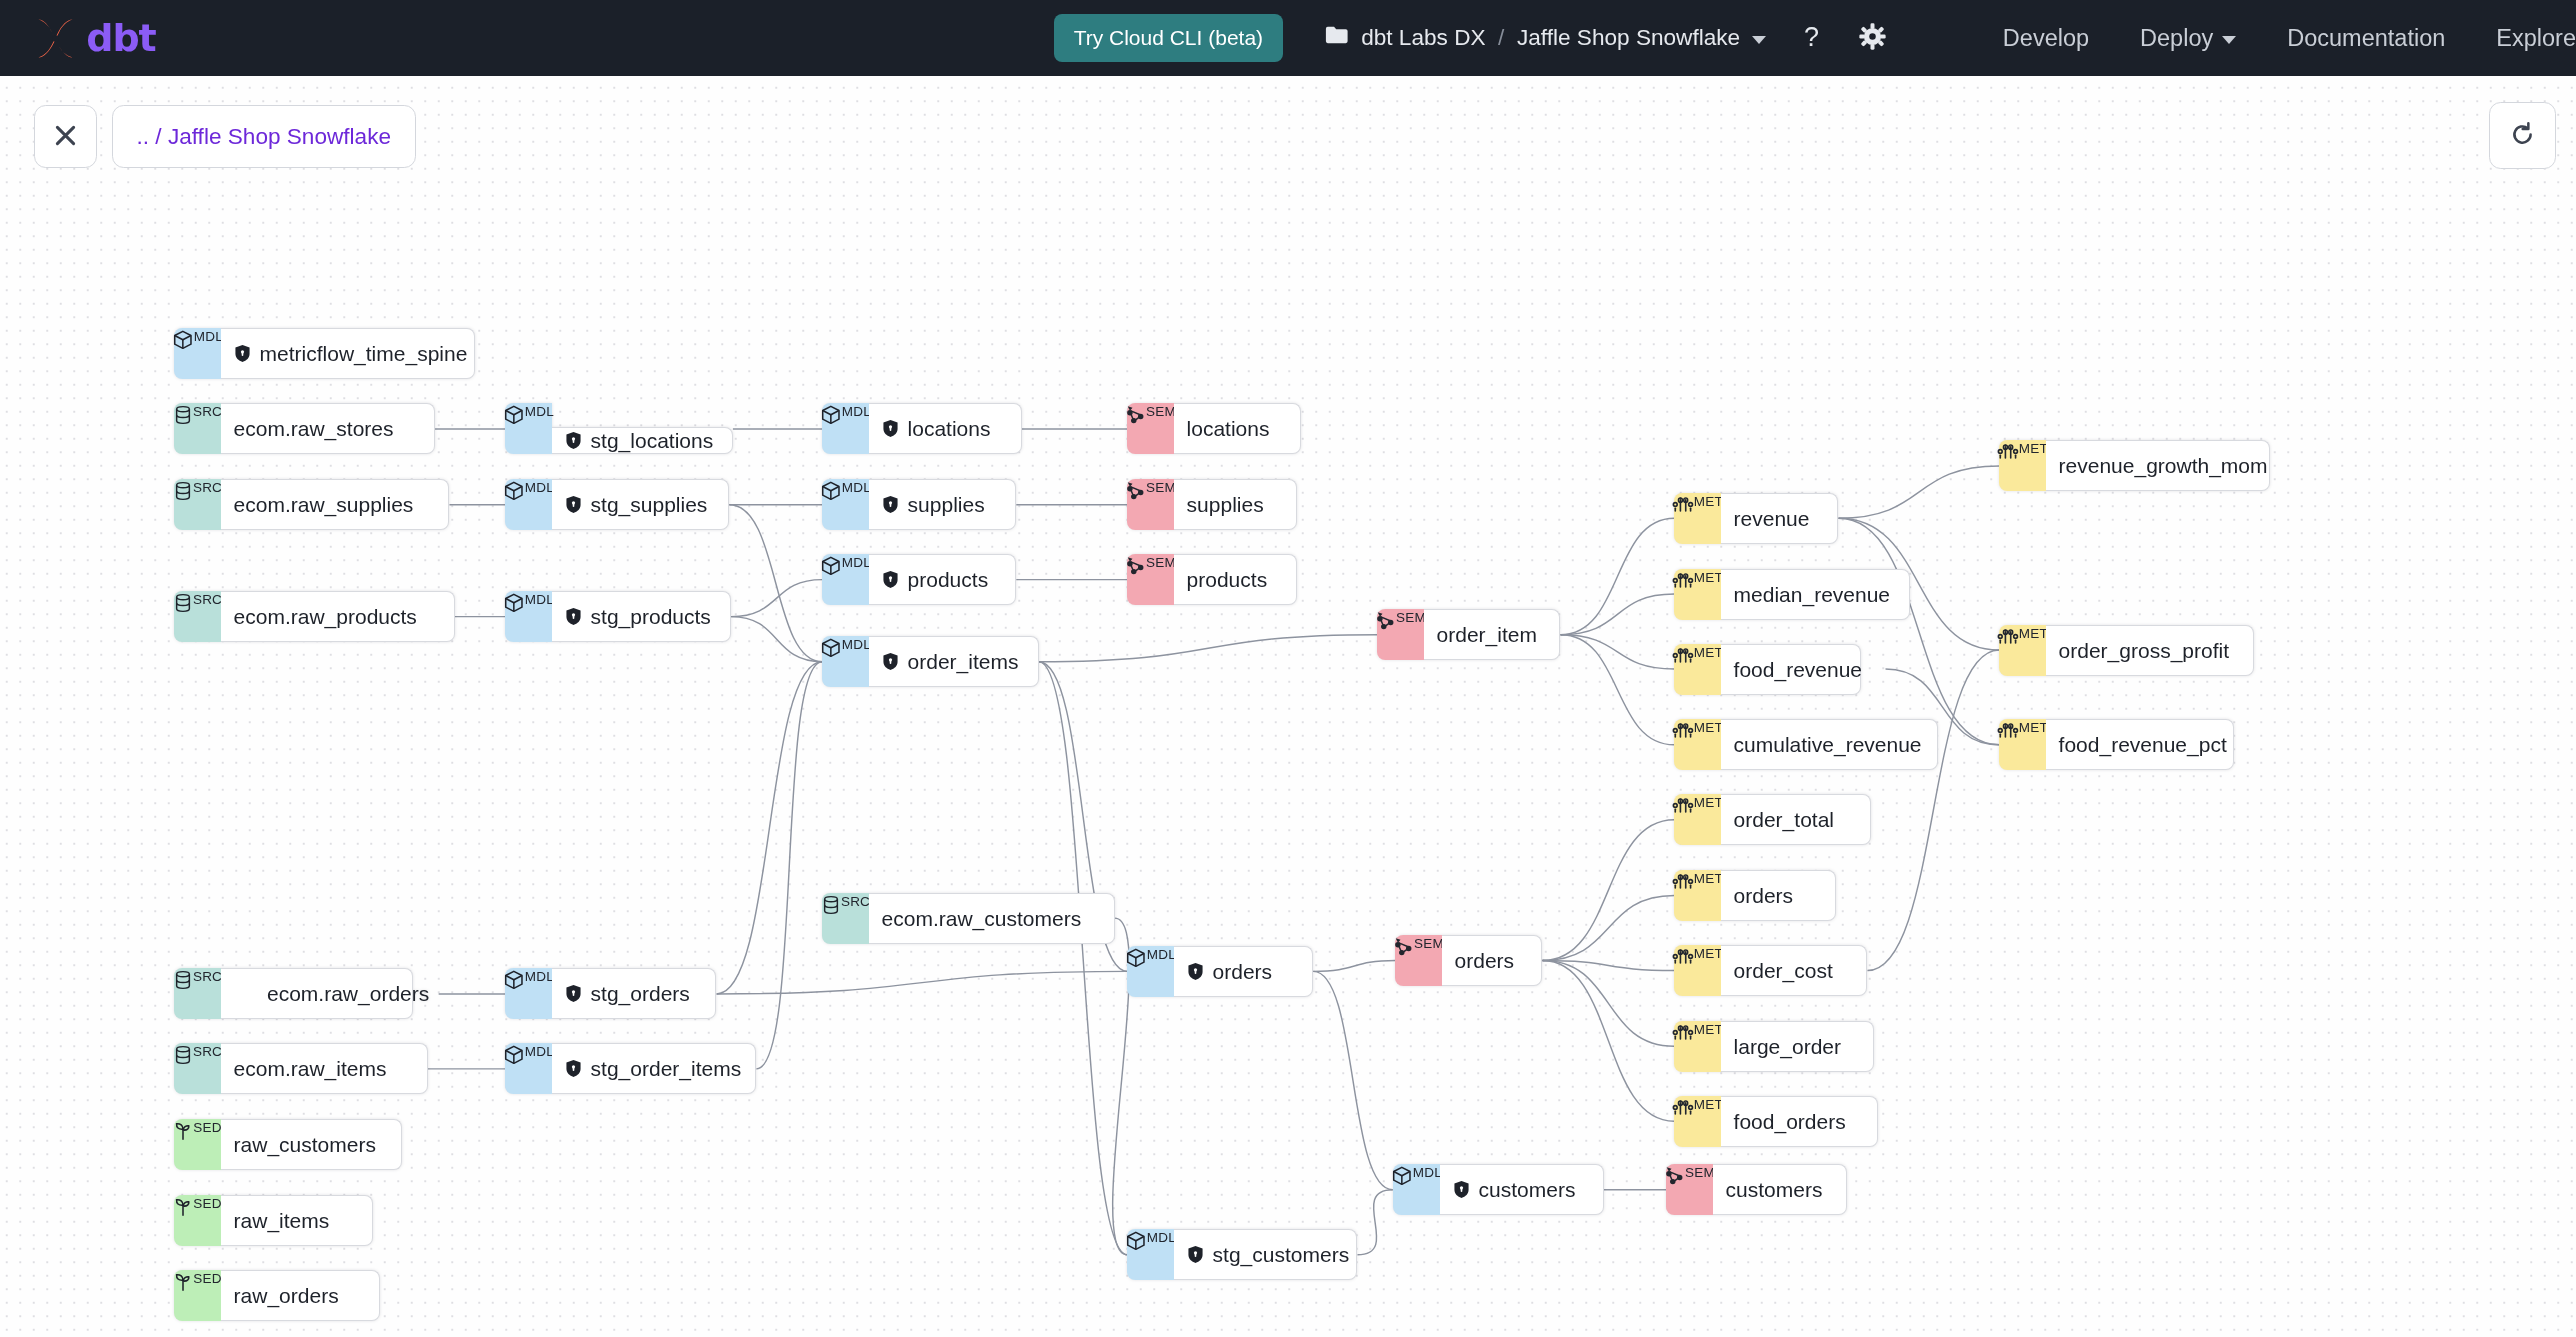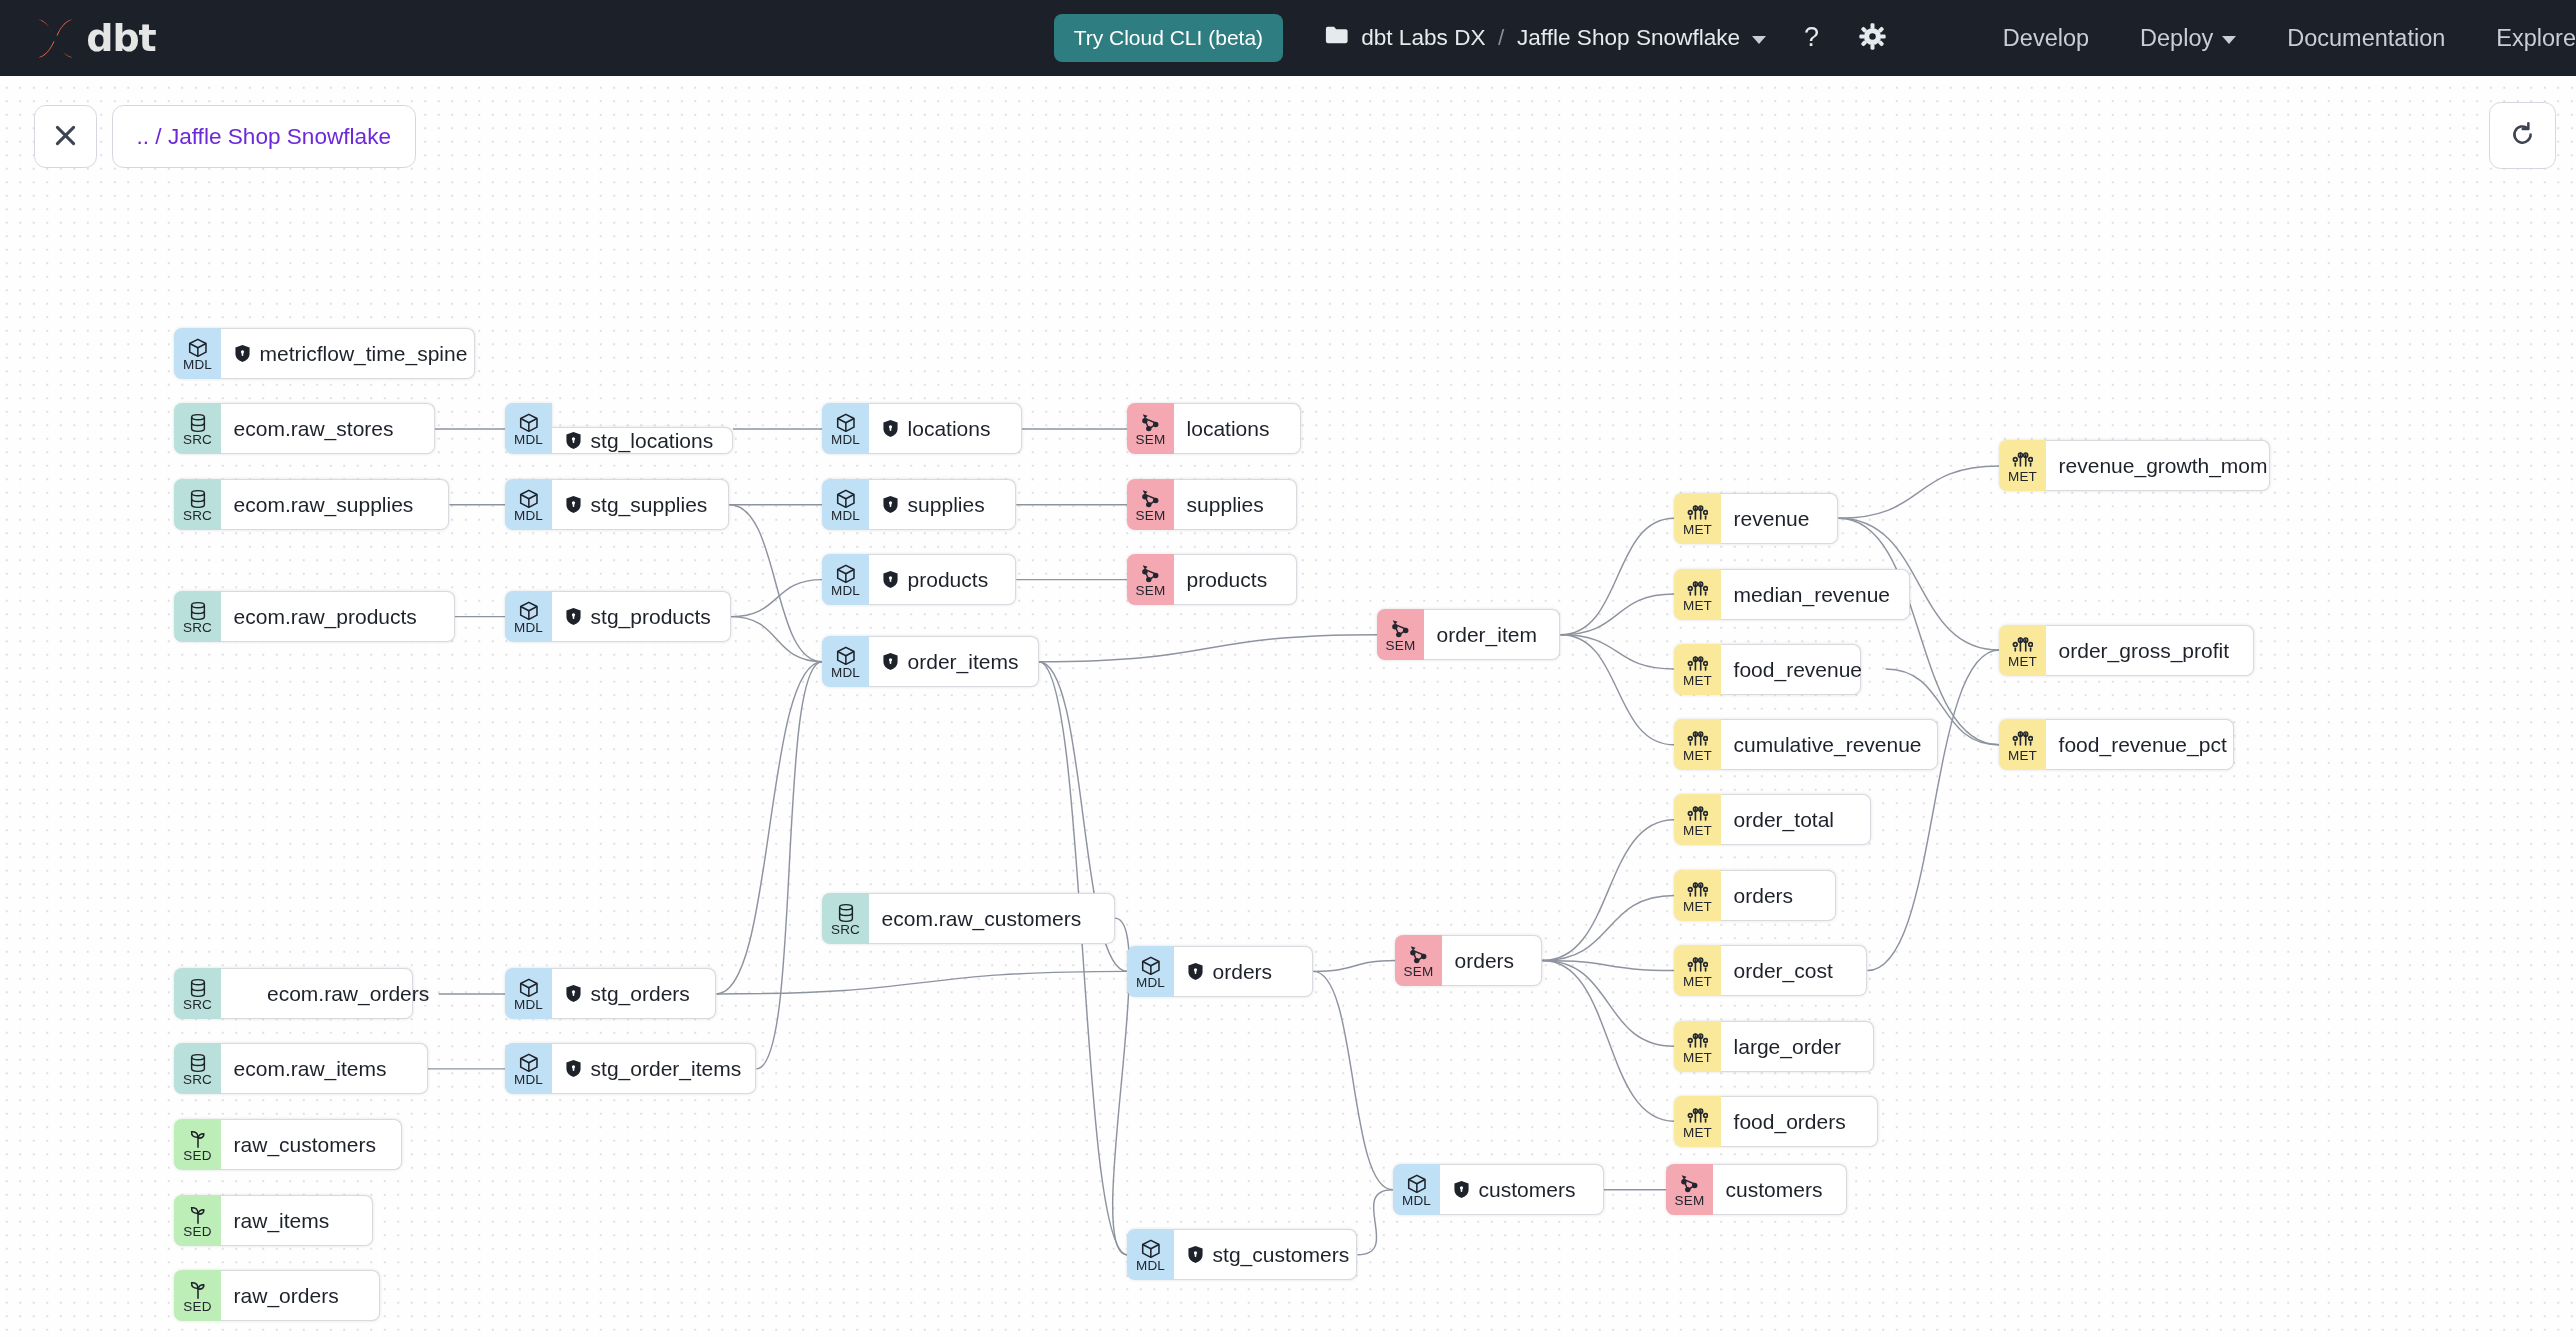--- a/index.html
+++ b/index.html
@@ -14,21 +14,21 @@
   #topnav {
     position: absolute; top: 0; left: 0;
     width: 2576px; height: 76px;
     background: #1b2029;
     display: flex; align-items: center;
     z-index: 40;
   }
   #logo-wrap { display: flex; align-items: center; margin-left: 31px; }
   #logo-mark { width: 49px; height: 45px; }
   #logo-text {
-    color: #e5e5e5; font-size: 38px; font-weight: 700;
+    color: #8b5cf6; font-size: 38px; font-weight: 700;
     letter-spacing: -1.1px; margin-left: 6.3px; line-height: 1;
     font-family: "DejaVu Sans", sans-serif;
   }
   .nav-link {
     color: #c9ced6; font-size: 23.5px; margin-left: 51px;
     display: flex; align-items: center; gap: 9px;
     cursor: pointer; white-space: nowrap;
   }
   #nav-links { display: flex; align-items: center; margin-left: 38px; }
   .chev-d {
@@ -109,22 +109,22 @@
     position: absolute;
     display: flex; align-items: stretch;
     height: 51px;
     border-radius: 8.1px;
     cursor: pointer;
     z-index: 20;
     filter: drop-shadow(0 0.9px 1.4px rgba(20,25,40,0.13));
   }
   .node-badge {
     width: 47px; border-radius: 8.1px 0 0 8.1px;
-    display: flex; flex-direction: column;
-    align-items: center; justify-content: center;
+    display: flex; flex-direction: row;
+    align-items: flex-start; justify-content: center;
     flex: 0 0 47px; gap: 0px; padding-top: 1.8px;
   }
   .badge-ico { height: 20px; display: flex; align-items: center; }
   .badge-txt {
     font-size: 13.5px; color: #22262e; letter-spacing: 0.2px;
     line-height: 13.5px; font-family: "Liberation Sans", sans-serif;
   }
   .node-body {
     background: #ffffff;
     border: 1.2px solid #d8dadf;

